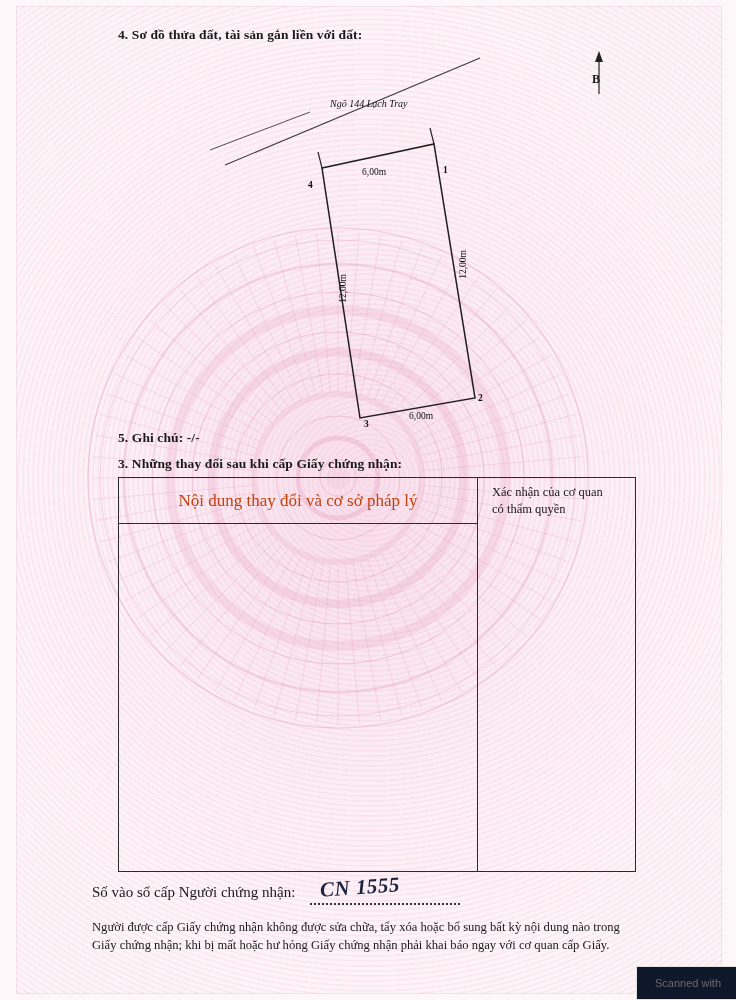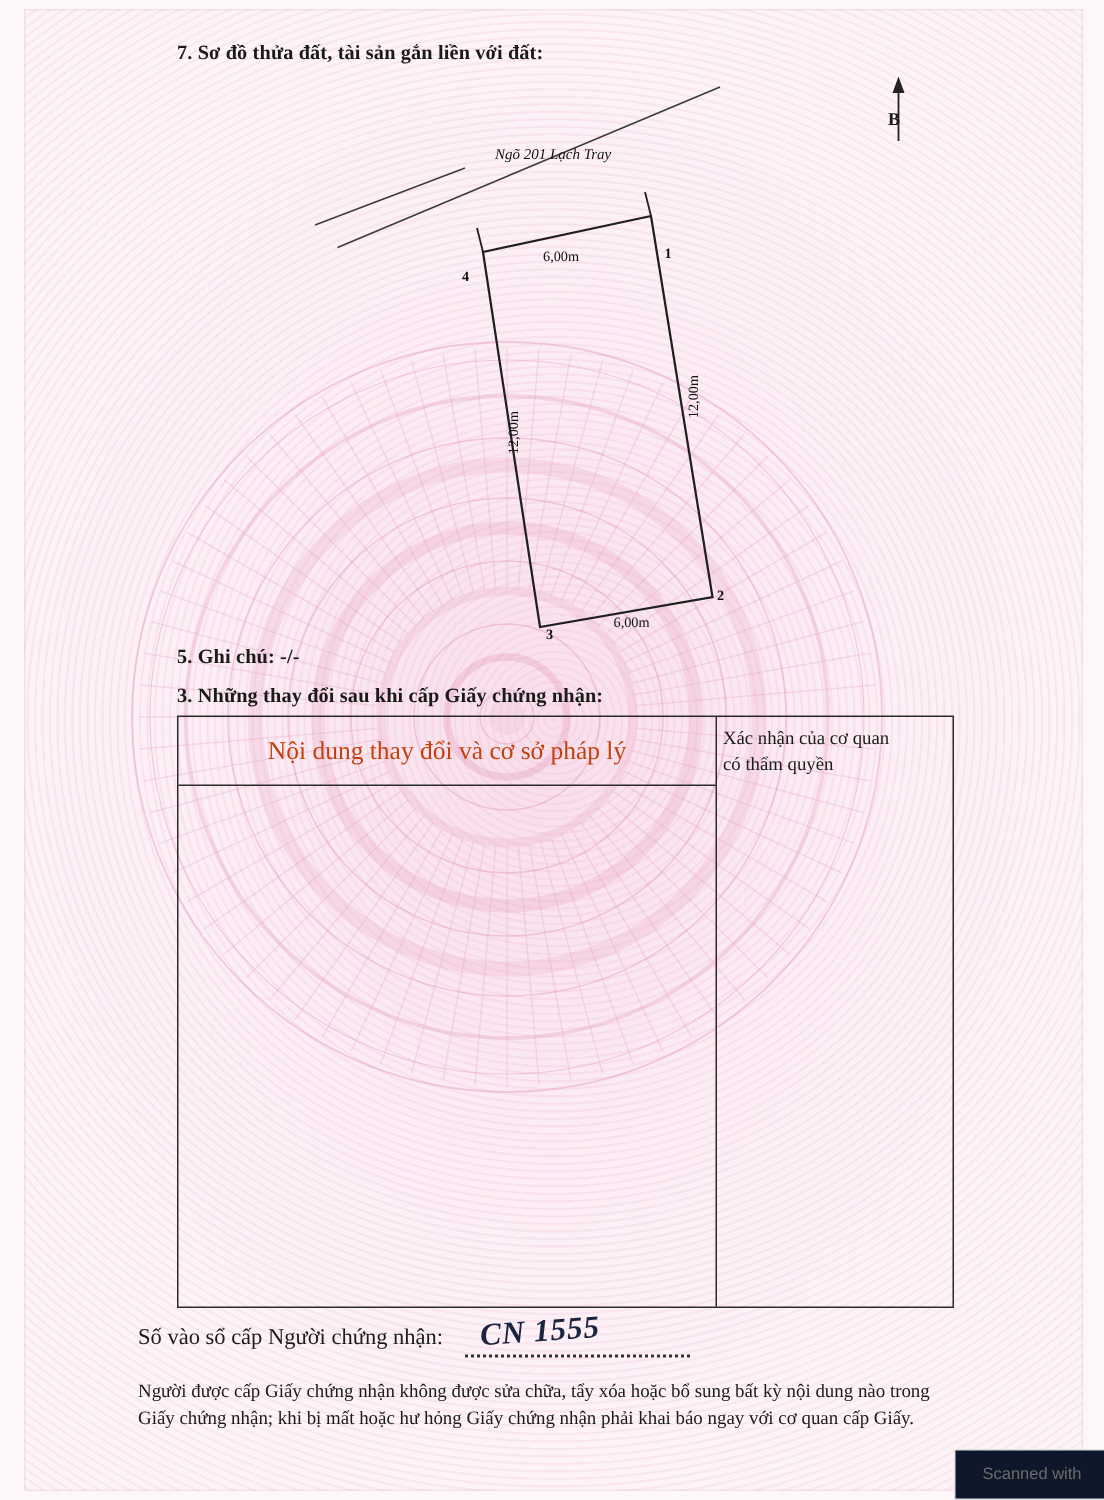--- a/index.html
+++ b/index.html
@@ -71,21 +71,21 @@
   #changes-table .head-split {
     position: absolute; left: 0; top: 45px; width: 358px; height: 1.3px;
     background: #2b2b2b;
   }
   .th-left {
     position: absolute; left: 0; top: 0; width: 358px; height: 45px;
     display: flex; align-items: center; justify-content: center;
     font-size: 17px; color: #c2410c;
   }
   .th-right {
-    position: absolute; left: 350px; top: 6px; width: 156px;
+    position: absolute; left: 360px; top: 6px; width: 156px;
     padding-left: 13px; font-size: 12.5px; line-height: 1.35; color: #1a1a1a;
   }
 
   .dotted-fill {
     position: absolute;
     border-bottom: 2px dotted #333;
   }
   .handwrite {
     position: absolute;
     font-family: "Liberation Serif", serif;
@@ -209,21 +209,21 @@
             <line x1="344.7" y1="295.1" x2="502.3" y2="267.3"></line>
             <line x1="345.7" y1="302.5" x2="505.1" y2="288.6"></line>
           </g>
       </g>
       <g fill="rgba(240,200,220,0.45)">
         <circle cx="260" cy="310" r="12"></circle>
       </g>
     </svg>
   </div>
 
-  <div class="txt sec-head" style="left:118px; top:27px;">7. Sơ đồ thửa đất, tài sản gắn liền với đất:</div>
+  <div class="txt sec-head" style="left:118px; top:27px;">4. Sơ đồ thửa đất, tài sản gắn liền với đất:</div>
 
   <div style="position:absolute; left:586px; top:50px;">
     <svg width="26" height="46" viewBox="0 0 26 46">
       <line x1="13" y1="44" x2="13" y2="8" stroke="#222" stroke-width="1.2"></line>
       <polygon points="13,1 9,12 17,12" fill="#222"></polygon>
     </svg>
   </div>
   <div class="txt bold" style="left:592px; top:72px; font-size:12px;">B</div>
 
   <div id="diagram">
@@ -231,21 +231,21 @@
 
       <line x1="35" y1="125" x2="290" y2="18" stroke="#3b3b3b" stroke-width="1.1"></line>
       <line x1="20" y1="110" x2="120" y2="72" stroke="#3b3b3b" stroke-width="0.9"></line>
 
       <polygon points="132,128 244,104 285,358 170,378" fill="none" stroke="#1f1f1f" stroke-width="1.5"></polygon>
 
       <line x1="132" y1="128" x2="128" y2="112" stroke="#1f1f1f" stroke-width="1.2"></line>
       <line x1="244" y1="104" x2="240" y2="88" stroke="#1f1f1f" stroke-width="1.2"></line>
     </svg>
 
-    <div class="dlabel dlabel-it" style="left:140px; top:58px; font-size:10px;">Ngõ 201 Lạch Tray</div>
+    <div class="dlabel dlabel-it" style="left:140px; top:58px; font-size:10px;">Ngõ 144 Lạch Tray</div>
 
     <div class="dlabel bold" style="left:253px; top:125px;">1</div>
     <div class="dlabel bold" style="left:288px; top:353px;">2</div>
     <div class="dlabel bold" style="left:174px; top:379px;">3</div>
     <div class="dlabel bold" style="left:118px; top:140px;">4</div>
 
     <div class="dlabel" style="left:172px; top:127px;">6,00m</div>
     <div class="dlabel vert" style="left:268px; top:210px;">12,00m</div>
     <div class="dlabel" style="left:219px; top:371px;">6,00m</div>
     <div class="dlabel vert" style="left:148px; top:234px;">12,00m</div>

